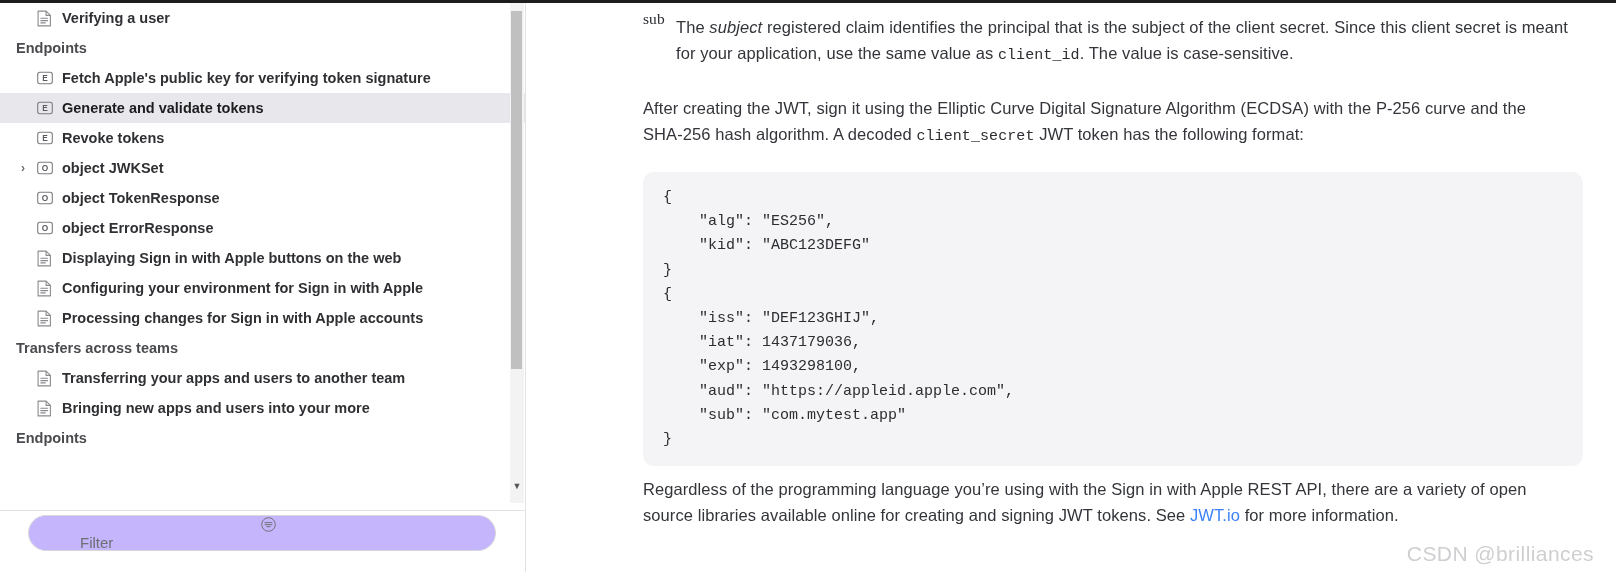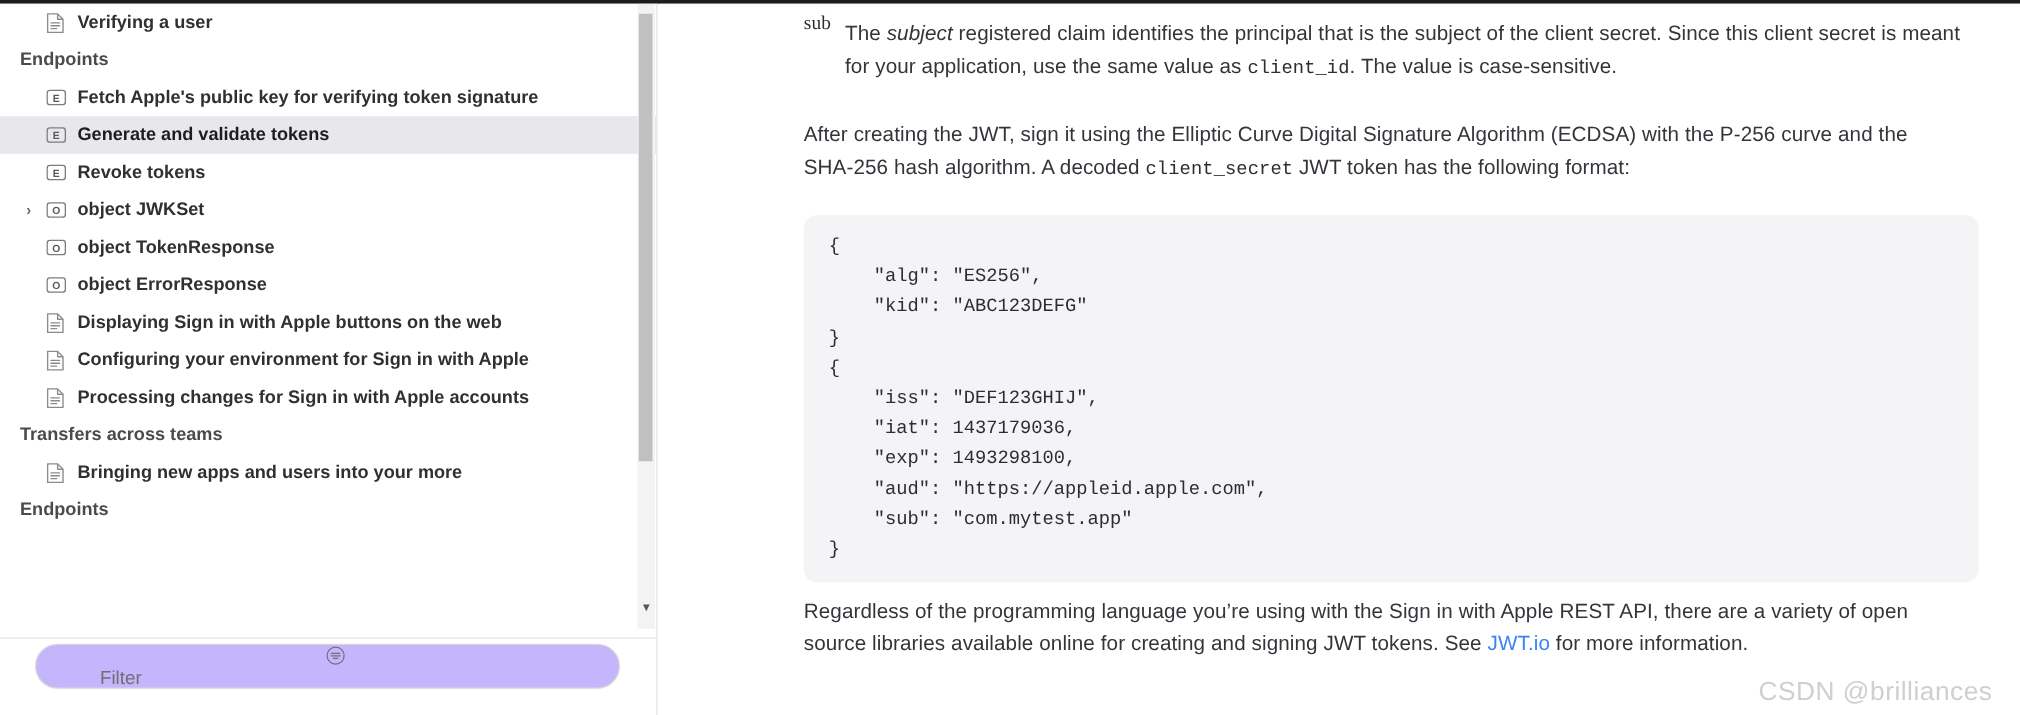--- a/index.html
+++ b/index.html
@@ -386,20 +386,34 @@
                   <line x1="3.8" y1="8.3" x2="10.6" y2="8.3" stroke-linecap="round"></line>
                   <line x1="3.8" y1="10.6" x2="10.6" y2="10.6" stroke-linecap="round"></line>
                   <line x1="3.8" y1="12.9" x2="8.3" y2="12.9" stroke-linecap="round"></line>
                 </svg>
               </span>
               <span class="nav-label">Processing changes for Sign in with Apple accounts</span>
             </span>
           </li>
           <li class="nav-section">
             <span>Transfers across teams</span>
+          </li>
+          <li class="nav-row">
+            <span class="row-inner">
+              <span class="icon-box">
+                <svg class="doc-ic" viewBox="0 0 15 17" fill="none" stroke="#8a8b8f" stroke-width="1.1">
+                  <path d="M1.1 1.1h8.0l4.3 4.3v10.5H1.1z" stroke-linejoin="round"></path>
+                  <path d="M9.1 1.1v4.3h4.3" stroke-linejoin="round"></path>
+                  <line x1="3.8" y1="8.3" x2="10.6" y2="8.3" stroke-linecap="round"></line>
+                  <line x1="3.8" y1="10.6" x2="10.6" y2="10.6" stroke-linecap="round"></line>
+                  <line x1="3.8" y1="12.9" x2="8.3" y2="12.9" stroke-linecap="round"></line>
+                </svg>
+              </span>
+              <span class="nav-label">Transferring your apps and users to another team</span>
+            </span>
           </li>
           <li class="nav-row">
             <span class="row-inner">
               <span class="icon-box">
                 <svg class="doc-ic" viewBox="0 0 15 17" fill="none" stroke="#8a8b8f" stroke-width="1.1">
                   <path d="M1.1 1.1h8.0l4.3 4.3v10.5H1.1z" stroke-linejoin="round"></path>
                   <path d="M9.1 1.1v4.3h4.3" stroke-linejoin="round"></path>
                   <line x1="3.8" y1="8.3" x2="10.6" y2="8.3" stroke-linecap="round"></line>
                   <line x1="3.8" y1="10.6" x2="10.6" y2="10.6" stroke-linecap="round"></line>
                   <line x1="3.8" y1="12.9" x2="8.3" y2="12.9" stroke-linecap="round"></line>

